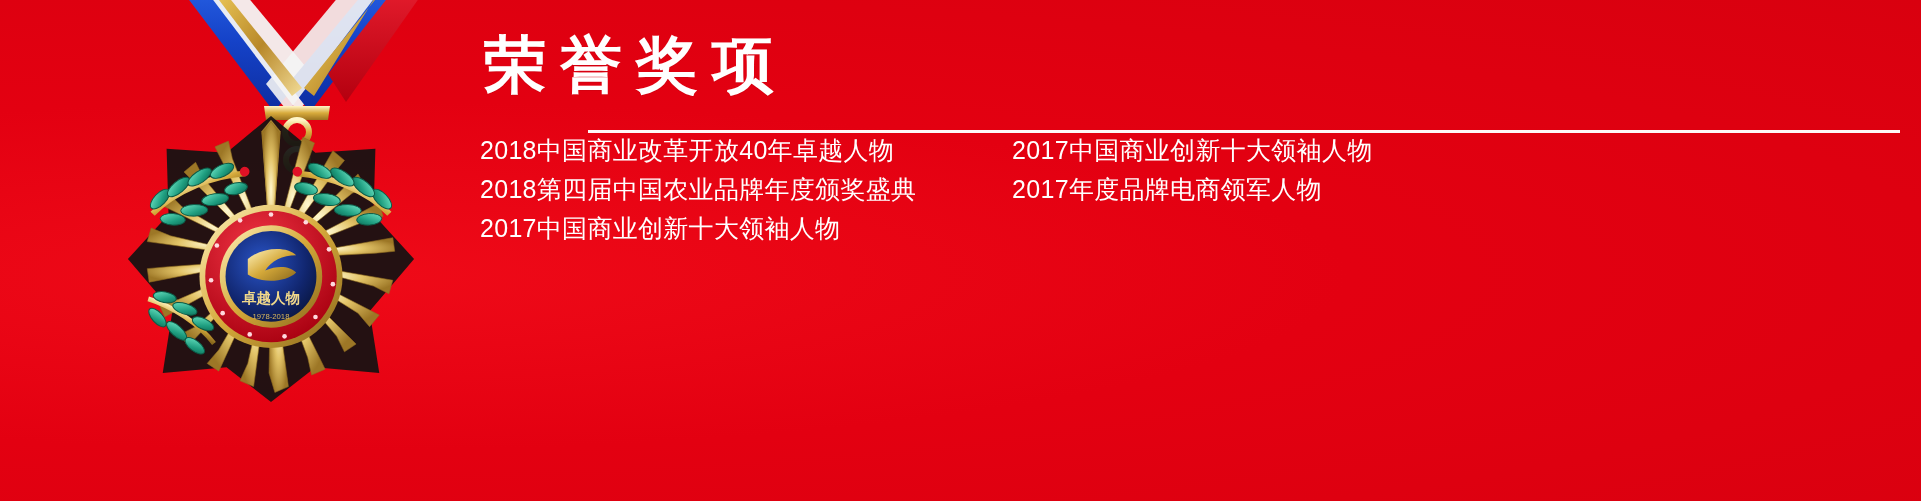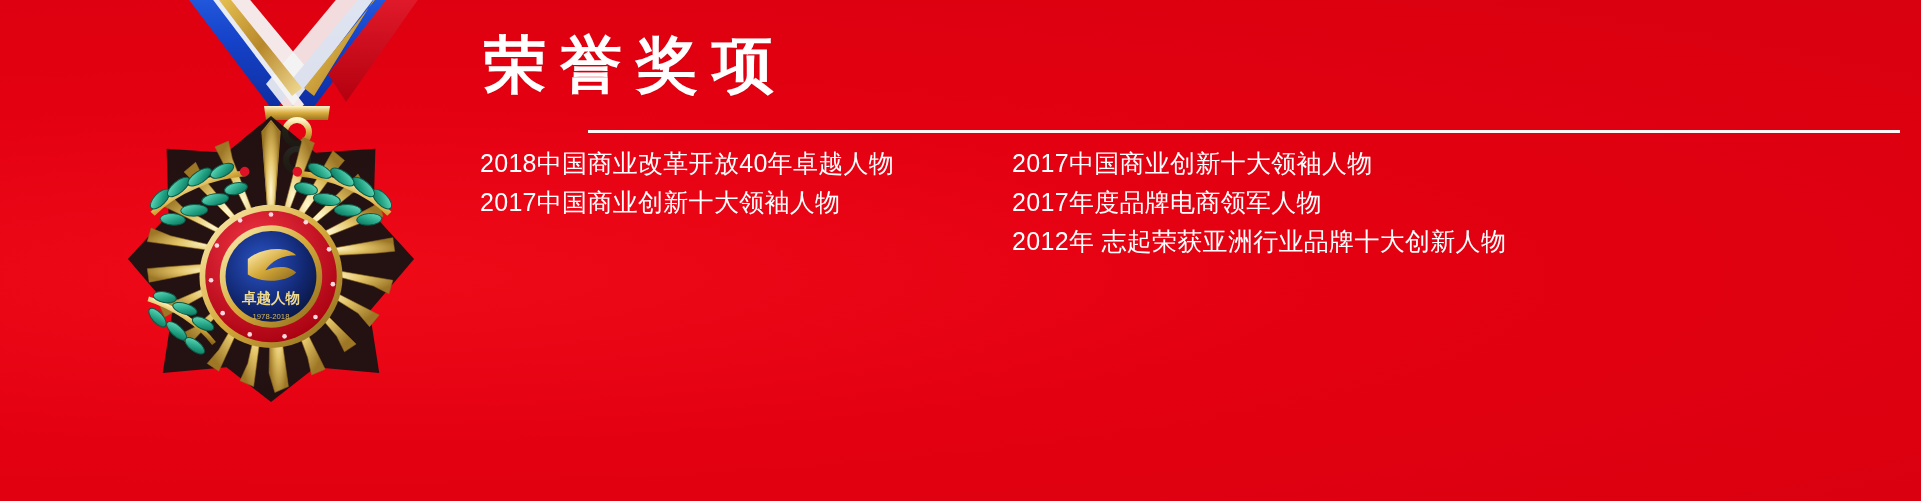--- a/index.html
+++ b/index.html
@@ -37,21 +37,21 @@
     font-size:62px;font-weight:bold;color:#ffffff;
     letter-spacing:14px;line-height:1;
     margin:0 0 4px 4px;padding:0;
     text-shadow:0 1px 0 rgba(0,0,0,.06);
   }
   .rule{
     position:absolute;left:108px;top:96px;width:1312px;height:3px;
     background:#ffffff;opacity:.97;
   }
   .lists{
-    position:absolute;left:0px;top:110px;width:1420px;
+    position:absolute;left:0px;top:97px;width:1420px;
     display:flex;flex-direction:row;gap:42px;
   }
   .col{display:flex;flex-direction:column;}
   .col-left{width:505px;}
   .col-right{width:915px;}
   .award{
     color:#ffffff;font-size:25px;line-height:39px;
     white-space:nowrap;font-weight:400;
     letter-spacing:.3px;
   }
@@ -236,24 +236,24 @@
   <div class="content">
 
     <h1 class="title">荣誉奖项</h1>
 
     <div class="rule"></div>
 
     <div class="lists">
 
       <div class="col col-left">
         <div class="award">2018中国商业改革开放40年卓越人物</div>
+        <div class="award">2018第四届中国农业品牌年度颁奖盛典</div>
         <div class="award">2017中国商业创新十大领袖人物</div>
       </div>
 
       <div class="col col-right">
         <div class="award">2017中国商业创新十大领袖人物</div>
         <div class="award">2017年度品牌电商领军人物</div>
-        <div class="award">2012年  志起荣获亚洲行业品牌十大创新人物</div>
       </div>
 
     </div>
   </div>
 </div>
 
 </body></html>

